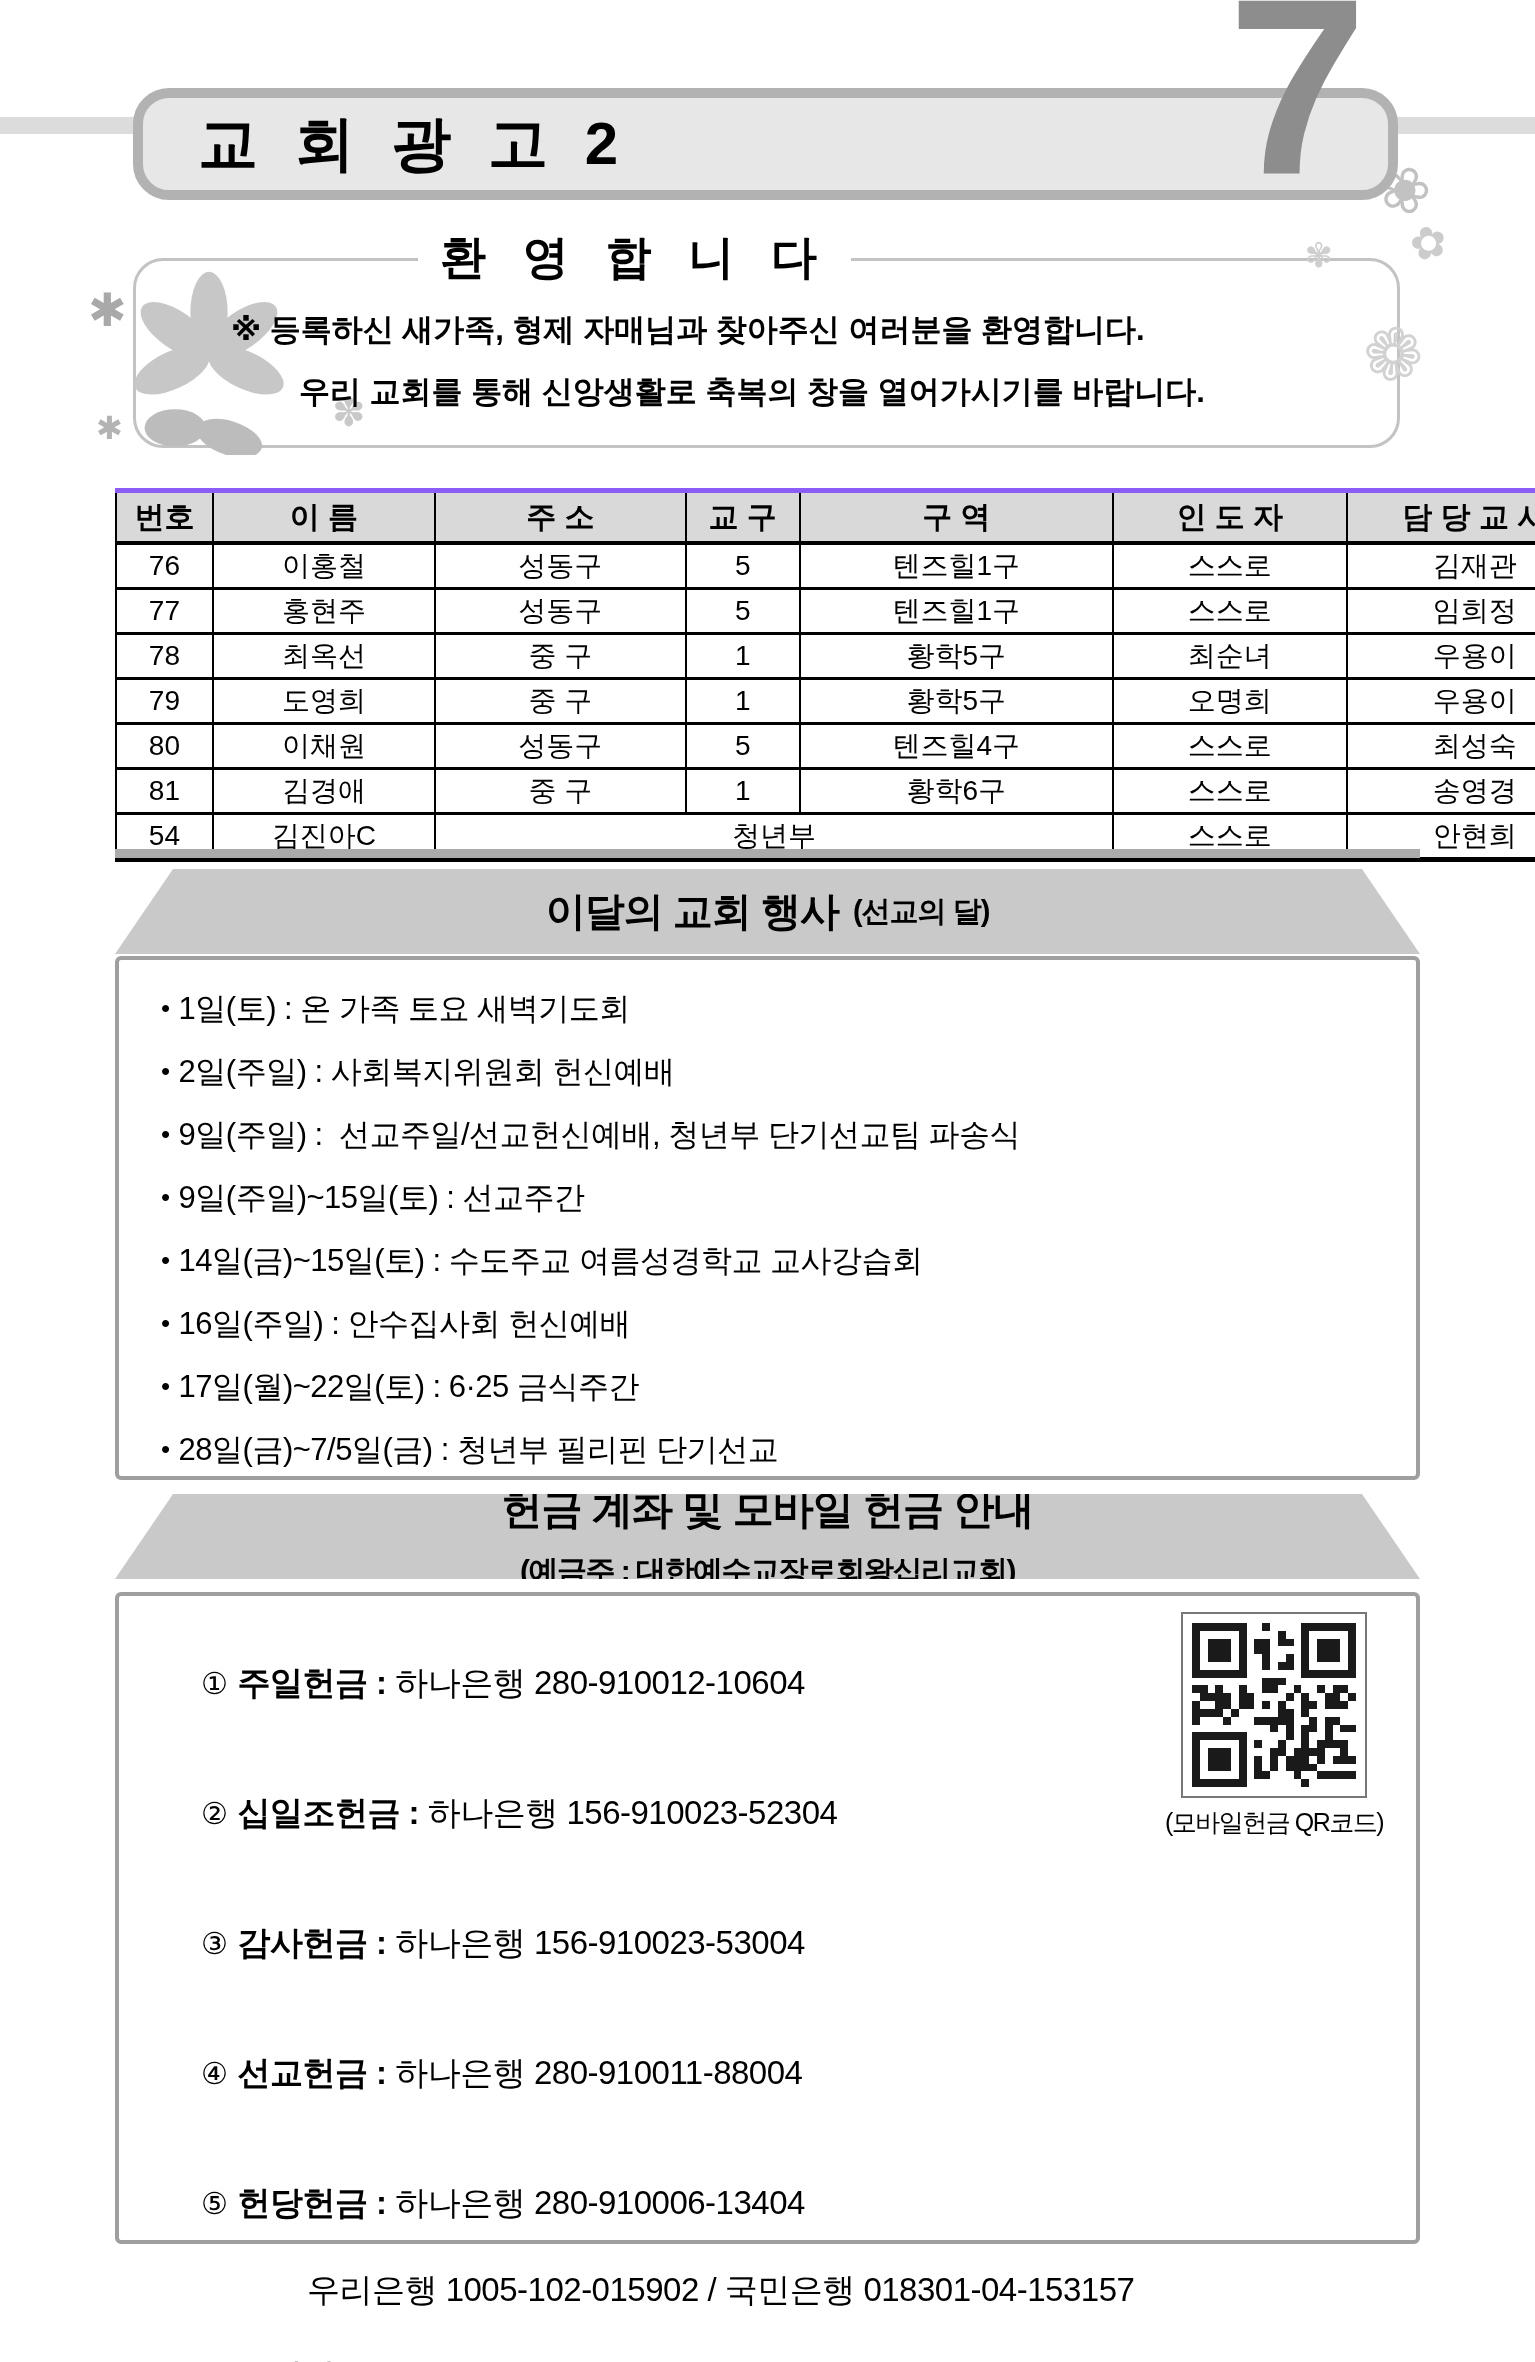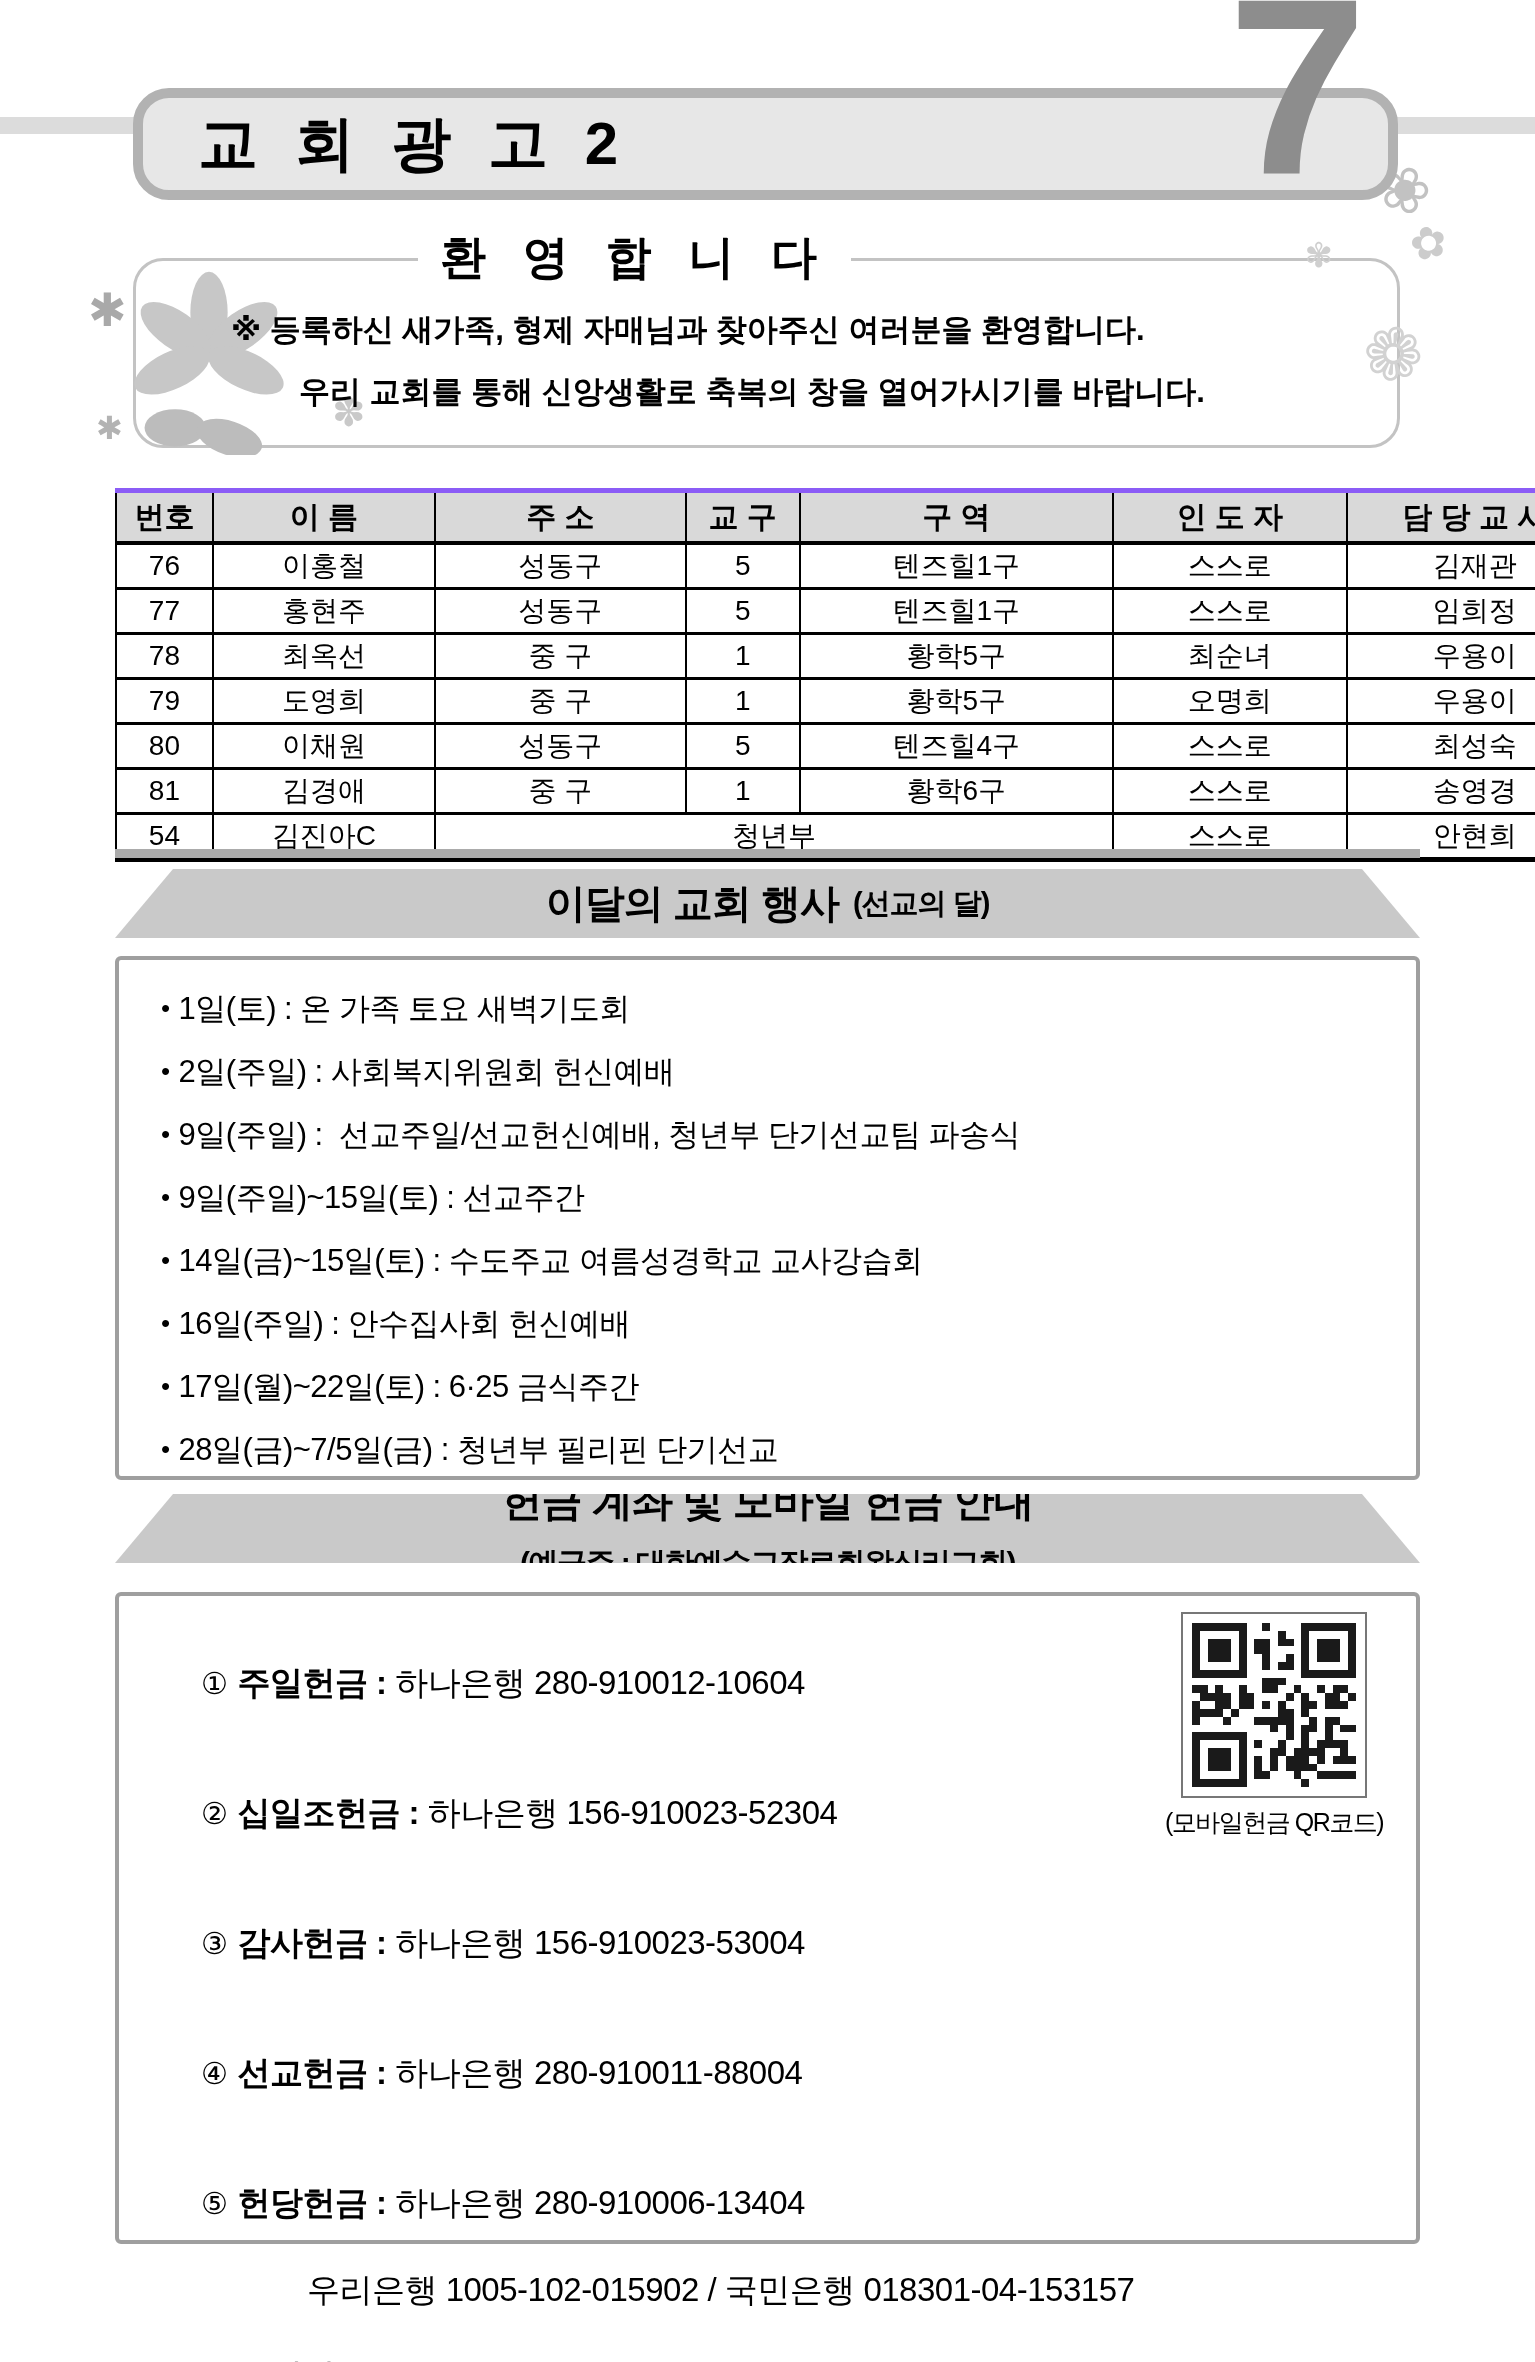--- a/index.html
+++ b/index.html
@@ -35,21 +35,21 @@
   
   .newcomer-table{position:absolute;left:115px;top:488px;width:1489px;border-collapse:collapse;
                   border-top:5px solid #8b5cf6;border-bottom:5px solid #000;}
   .newcomer-table th{background:#d9d9d9;font-size:30px;font-weight:bold;height:46px;
                      border:2px solid #000;border-bottom:4px solid #000;text-align:center;}
   .newcomer-table td{font-size:28px;height:40px;text-align:center;
                      border:2px solid #000;border-top:3px solid #000;}
   .table-shadow{position:absolute;left:115px;top:849px;width:1305px;height:9px;background:#ababab;}
 
   
-  .banner{position:absolute;left:115px;width:1305px;height:69px;background:#c9c9c9;
+  .banner{position:absolute;left:115px;width:1305px;height:85px;background:#c9c9c9;
           clip-path:polygon(58px 0,calc(100% - 58px) 0,100% 100%,0 100%);
           display:flex;align-items:center;justify-content:center;gap:14px;}
   .banner1{top:869px;}
   .banner2{top:1494px;flex-direction:column;}
   .bt{font-size:40px;font-weight:bold;letter-spacing:-1px;}
   .bs{font-size:29px;font-weight:bold;letter-spacing:-1px;}
   .bt2{font-size:41px;font-weight:bold;letter-spacing:-1px;}
   .bs2{font-size:30px;font-weight:bold;letter-spacing:-1.5px;}
 
   

